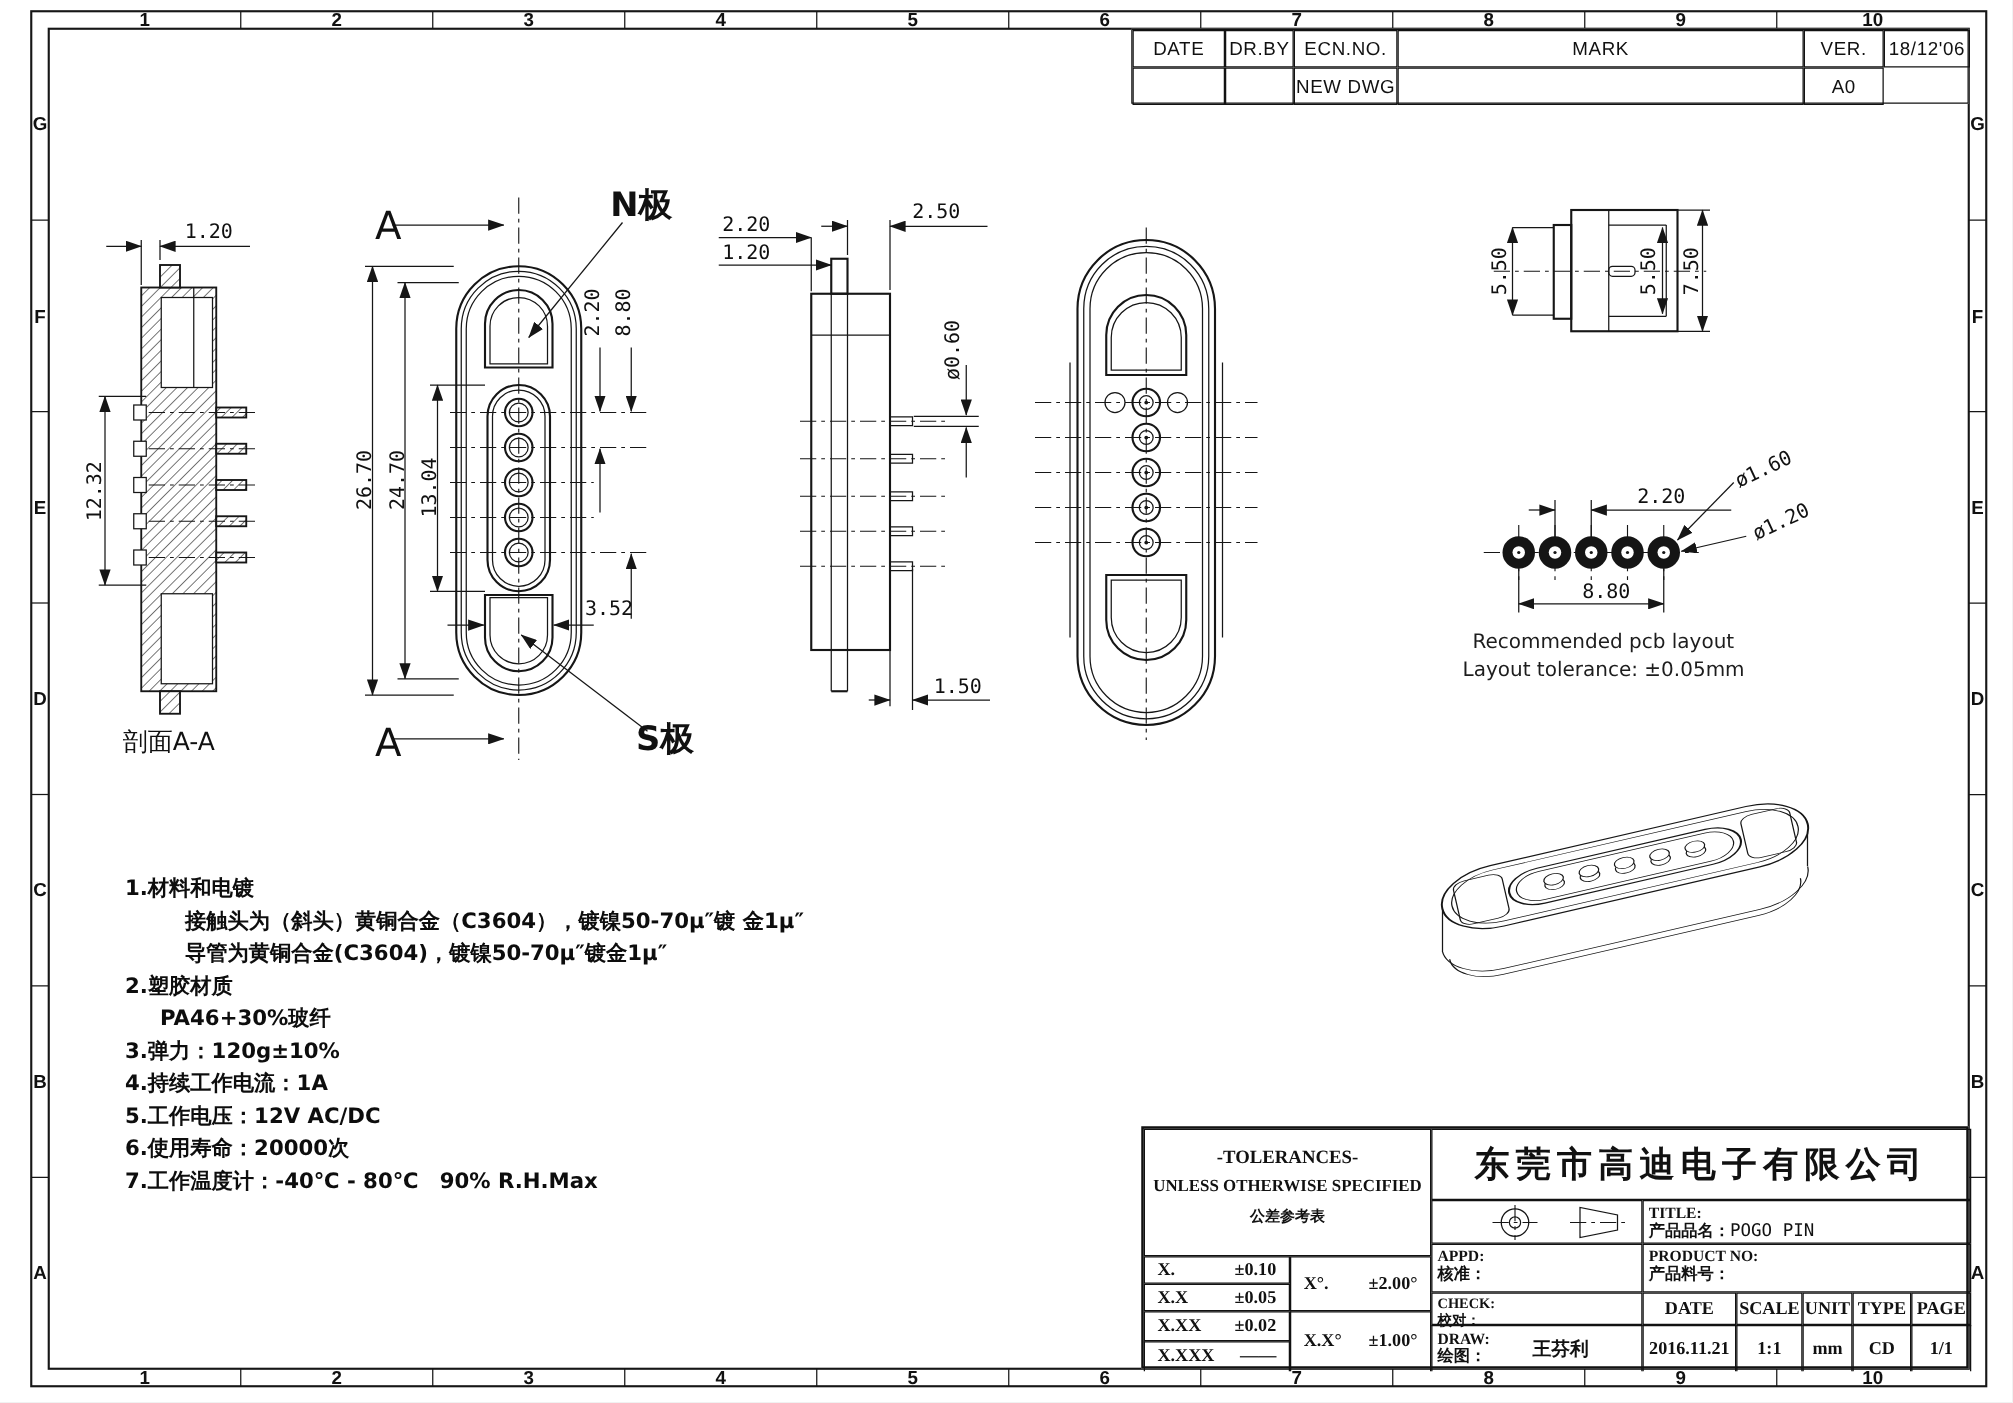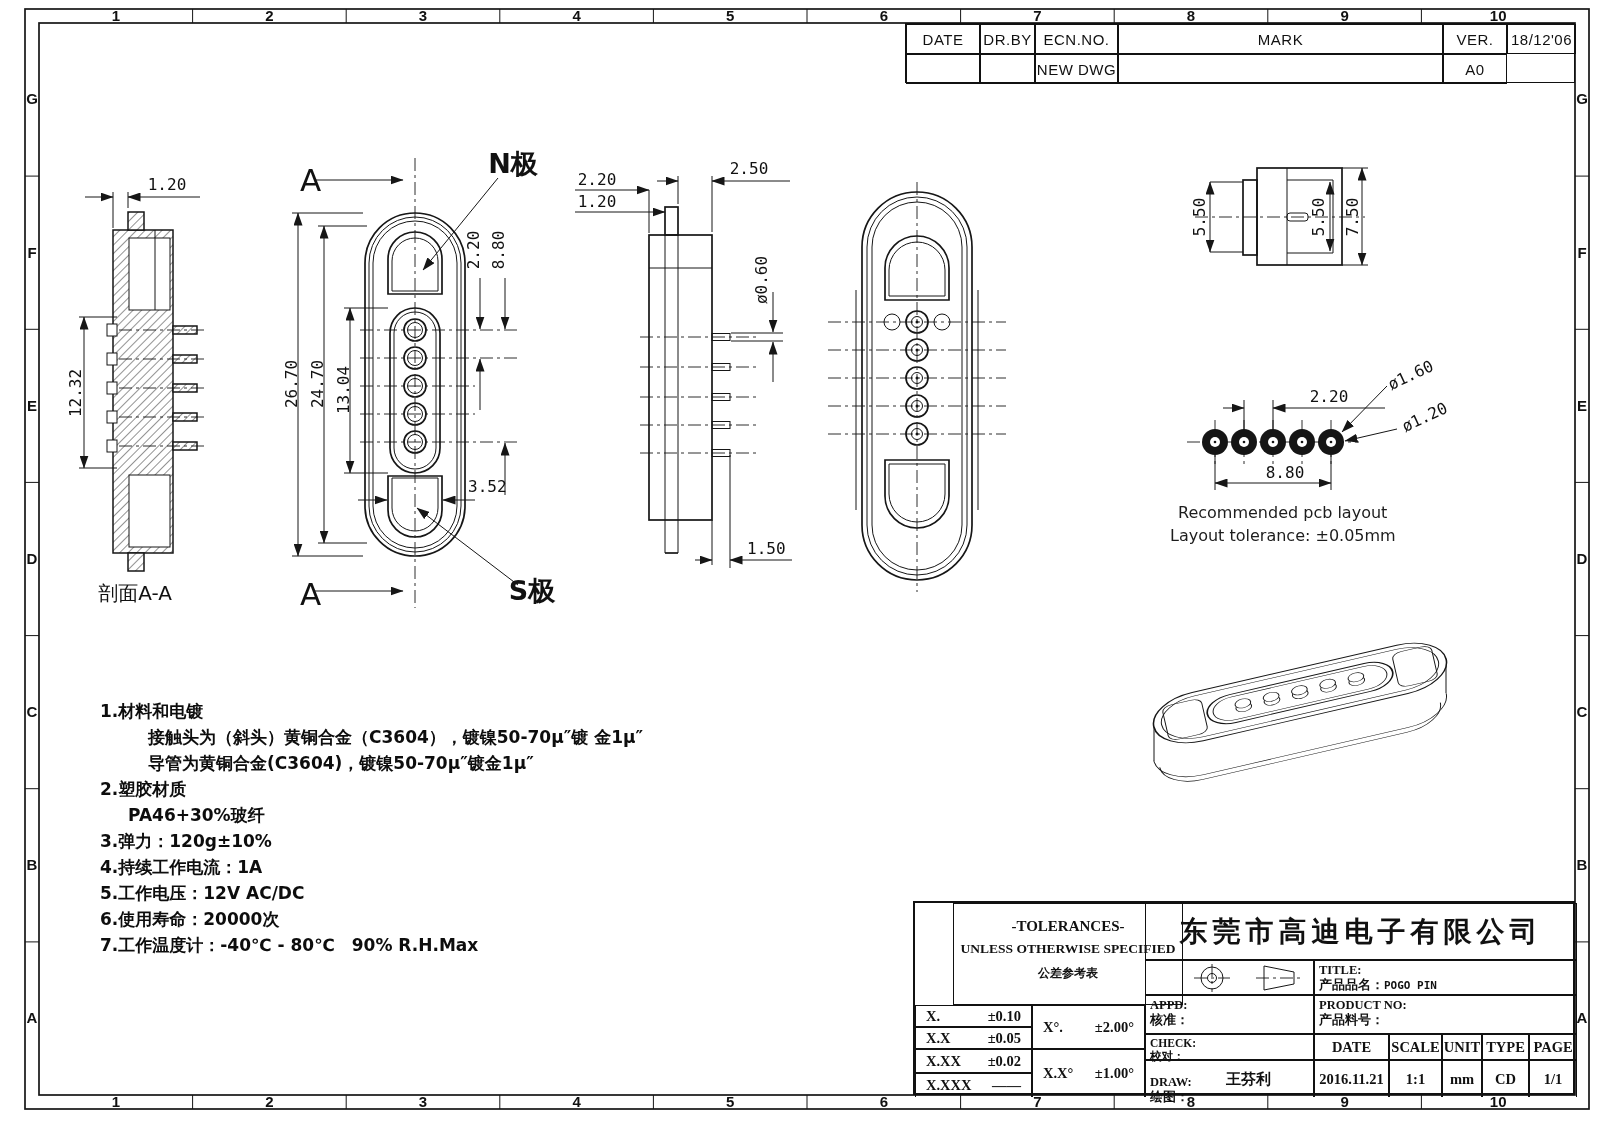--- a/index.html
+++ b/index.html
@@ -37,21 +37,21 @@
            line-height:26px; color:#0d0d0d; }
   .notes .ind1 { padding-left:16px; }
   .notes .ind15 { padding-left:28px; }
   .notes .ind2 { padding-left:48px; }
 
   
   .tb { position:absolute; left:913px; top:901px; width:662px; height:194px;
         border:2.2px solid #111; box-sizing:border-box; background:#fff;
         font-family:"Liberation Serif", serif; }
   .tb .cell { position:absolute; box-sizing:border-box; border:1px solid #111; }
-  .tol-head { left:0; top:0; width:230px; height:102px; text-align:center;margin-left:38px; }
+  .tol-head { left:0; top:0; width:230px; height:102px; text-align:center; }
   .tol-head .l1 { margin-top:14px; font-weight:700; font-size:15px; }
   .tol-head .l2 { margin-top:6px; font-weight:700; font-size:13.5px; }
   .tol-head .l3 { margin-top:8px; font-weight:700; font-size:12px; font-family:"DejaVu Sans",sans-serif; }
   .tol-cell { display:flex; align-items:center; justify-content:space-between;
               padding:0 10px; font-weight:700; font-size:14.5px; }
   .tt-company { left:230px; top:0; width:432px; height:57px; display:flex; align-items:center; justify-content:center;
                 font-size:28px; font-weight:600; letter-spacing:5px; font-family:"DejaVu Sans",sans-serif; }
   .lab-en { font-weight:700; font-size:12.5px; line-height:1.15; }
   .lab-cn { font-weight:700; font-size:13px; line-height:1.2; font-family:"DejaVu Sans",sans-serif; }
   .tt-small { padding:2px 4px; }
@@ -511,40 +511,40 @@
         <circle cx="66" cy="17" r="4.5" class="s1"></circle>
         <line x1="48" y1="17" x2="84" y2="17" class="cl"></line>
         <line x1="66" y1="3" x2="66" y2="31" class="cl"></line>
         <path d="M118,5 L118,29 L148,23 L148,11 Z" class="s1"></path>
         <line x1="110" y1="17" x2="156" y2="17" class="cl"></line>
       </svg>
     </div>
 
     <div class="cell tt-small" style="left:399px;top:57px;width:263px;height:35px">
       <div class="lab-en">TITLE:</div>
-      <div class="lab-cn"><span>产品品名：</span><span style="font-family:'DejaVu Sans Mono',monospace;font-weight:700;font-size:11px">POGO PIN</span></div>
+      <div class="lab-cn"><span>产品品名：</span><span style="font-family:'DejaVu Sans Mono',monospace;font-weight:400;font-size:14px">POGO PIN</span></div>
     </div>
 
     <div class="cell tt-small" style="left:230px;top:92px;width:169px;height:39px">
       <div class="lab-en">APPD:</div>
       <div class="lab-cn">核准：</div>
     </div>
 
     <div class="cell tt-small" style="left:399px;top:92px;width:263px;height:39px">
       <div class="lab-en">PRODUCT NO:</div>
       <div class="lab-cn">产品料号：</div>
     </div>
 
     <div class="cell tt-small" style="left:230px;top:131px;width:169px;height:26px;font-size:11px">
       <div class="lab-en" style="font-size:11.5px">CHECK:</div>
       <div class="lab-cn" style="font-size:11.5px">校对：</div>
     </div>
 
     <div class="cell tt-small" style="left:230px;top:157px;width:169px;height:37px;border-bottom:none">
-      <div style="position:absolute;left:4px;top:14px">
+      <div style="position:absolute;left:4px;top:3px">
         <div class="lab-en">DRAW:</div>
         <div class="lab-cn">绘图：</div>
       </div>
       <div style="position:absolute;left:80px;top:9px;font-weight:700;font-size:15px;font-family:'DejaVu Sans',sans-serif">王芬利</div>
     </div>
 
     <div class="cell hdr5" style="left:399px;top:131px;width:75px;height:26px">DATE</div>
     <div class="cell hdr5" style="left:474px;top:131px;width:53px;height:26px">SCALE</div>
     <div class="cell hdr5" style="left:527px;top:131px;width:40px;height:26px">UNIT</div>
     <div class="cell hdr5" style="left:567px;top:131px;width:47px;height:26px">TYPE</div>

